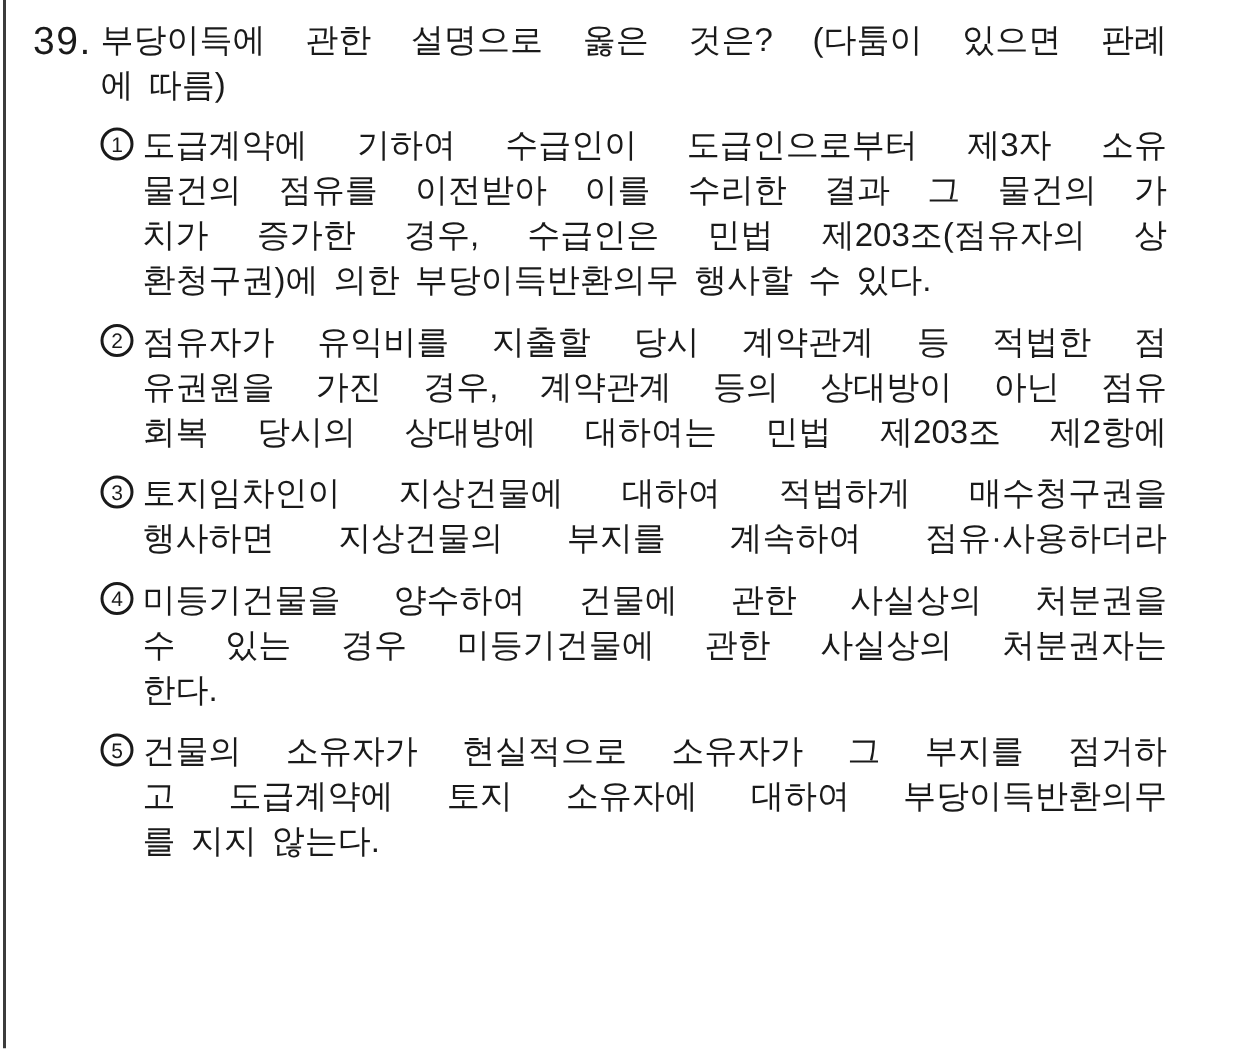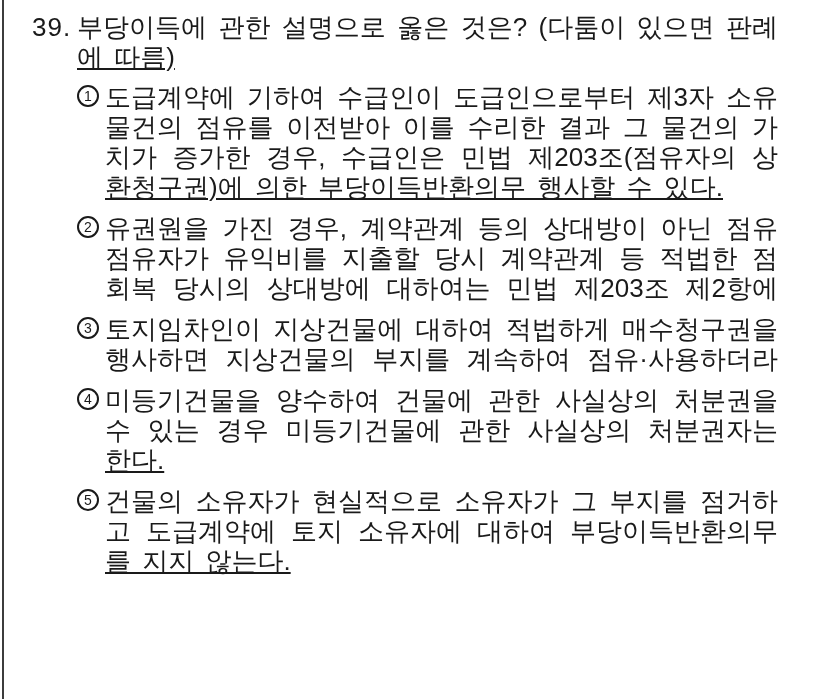--- a/index.html
+++ b/index.html
@@ -11,43 +11,42 @@
     position: relative;
     overflow: hidden;
   }
   .left-rule {
     position: absolute;
     left: 2px; top: 0;
     width: 2px; height: 699px;
   }
   .question {
     display: flex;
-    padding: 12px 48px 0 32px;
+    padding: 12px 48px 0 22px;
   }
   .qnum {
     flex: 0 0 45px;
     font-size: 26px;
     line-height: 30px;
     letter-spacing: 1px;
     white-space: nowrap;
   }
   .qcontent { flex: 1; min-width: 0; }
   .line {
-    font-size: 26px;
+    font-size: 22px;
     line-height: 30px;
     height: 30px;
     overflow: hidden;
     text-align: justify;
     text-align-last: justify;
     word-spacing: 4px;
   }
   .line.last {
     text-align: right;
     text-align-last: left;
-    text-decoration: underline;
   }
   .stem { margin-bottom: 10px; }
   .option { display: flex; margin-bottom: 11px; }
   .option:last-child { margin-bottom: 0; }
   .marker-col { flex: 0 0 28px; }
   .circle {
     width: 22px; height: 22px;
     border: 2px solid #1a1a1a;
     border-radius: 50%;
     display: flex;
@@ -81,22 +80,22 @@
             <div class="line">물건의 점유를 이전받아 이를 수리한 결과 그 물건의 가</div>
             <div class="line">치가 증가한 경우, 수급인은 민법 제203조(점유자의 상</div>
             <div class="line last">환청구권)에 의한 부당이득반환의무 행사할 수 있다.</div>
           </div>
         </div>
         <div class="option">
           <div class="marker-col">
             <span class="circle">2</span>
           </div>
           <div class="option-text">
+            <div class="line">점유자가 유익비를 지출할 당시 계약관계 등 적법한 점</div>
             <div class="line">유권원을 가진 경우, 계약관계 등의 상대방이 아닌 점유</div>
-            <div class="line">점유자가 유익비를 지출할 당시 계약관계 등 적법한 점</div>
             <div class="line">회복 당시의 상대방에 대하여는 민법 제203조 제2항에</div>
           </div>
         </div>
         <div class="option">
           <div class="marker-col">
             <span class="circle">3</span>
           </div>
           <div class="option-text">
             <div class="line">토지임차인이 지상건물에 대하여 적법하게 매수청구권을</div>
             <div class="line">행사하면 지상건물의 부지를 계속하여 점유·사용하더라</div>

